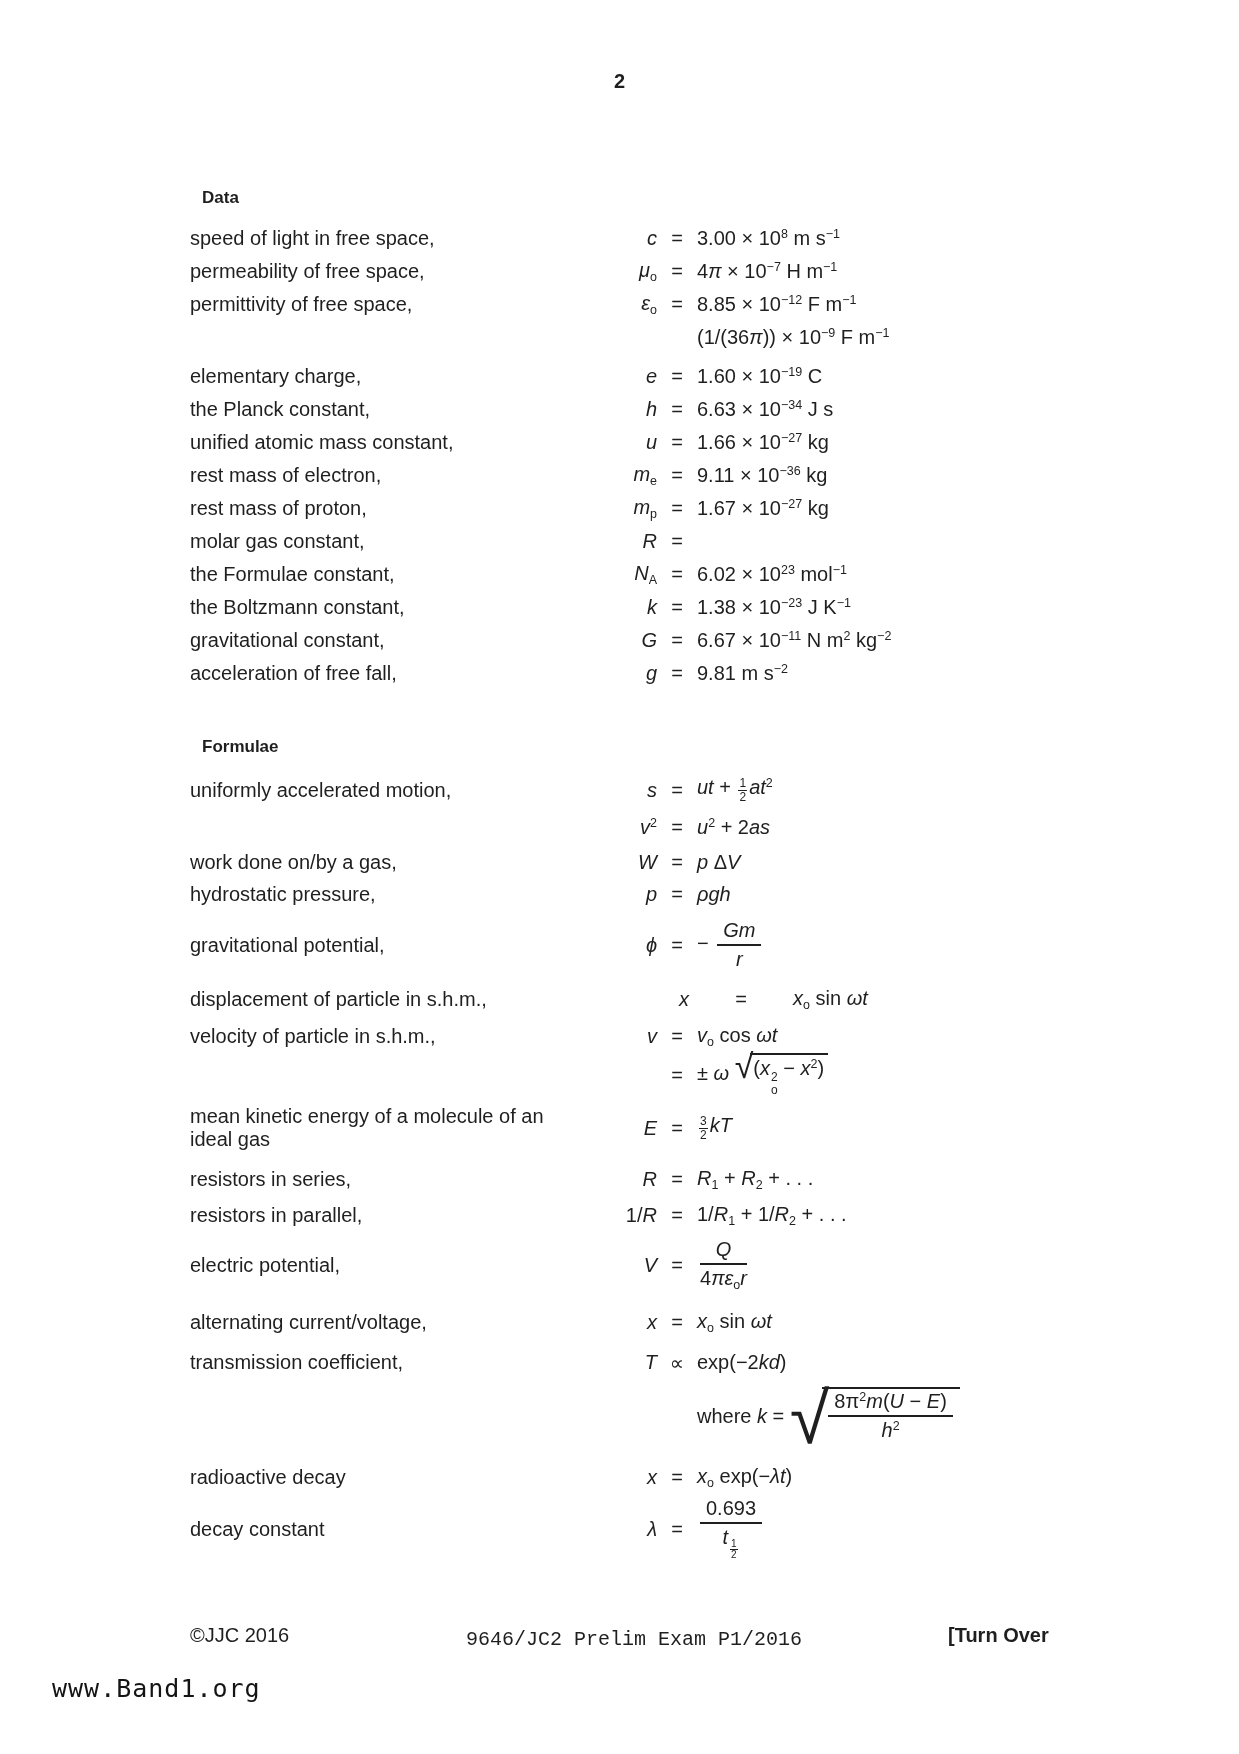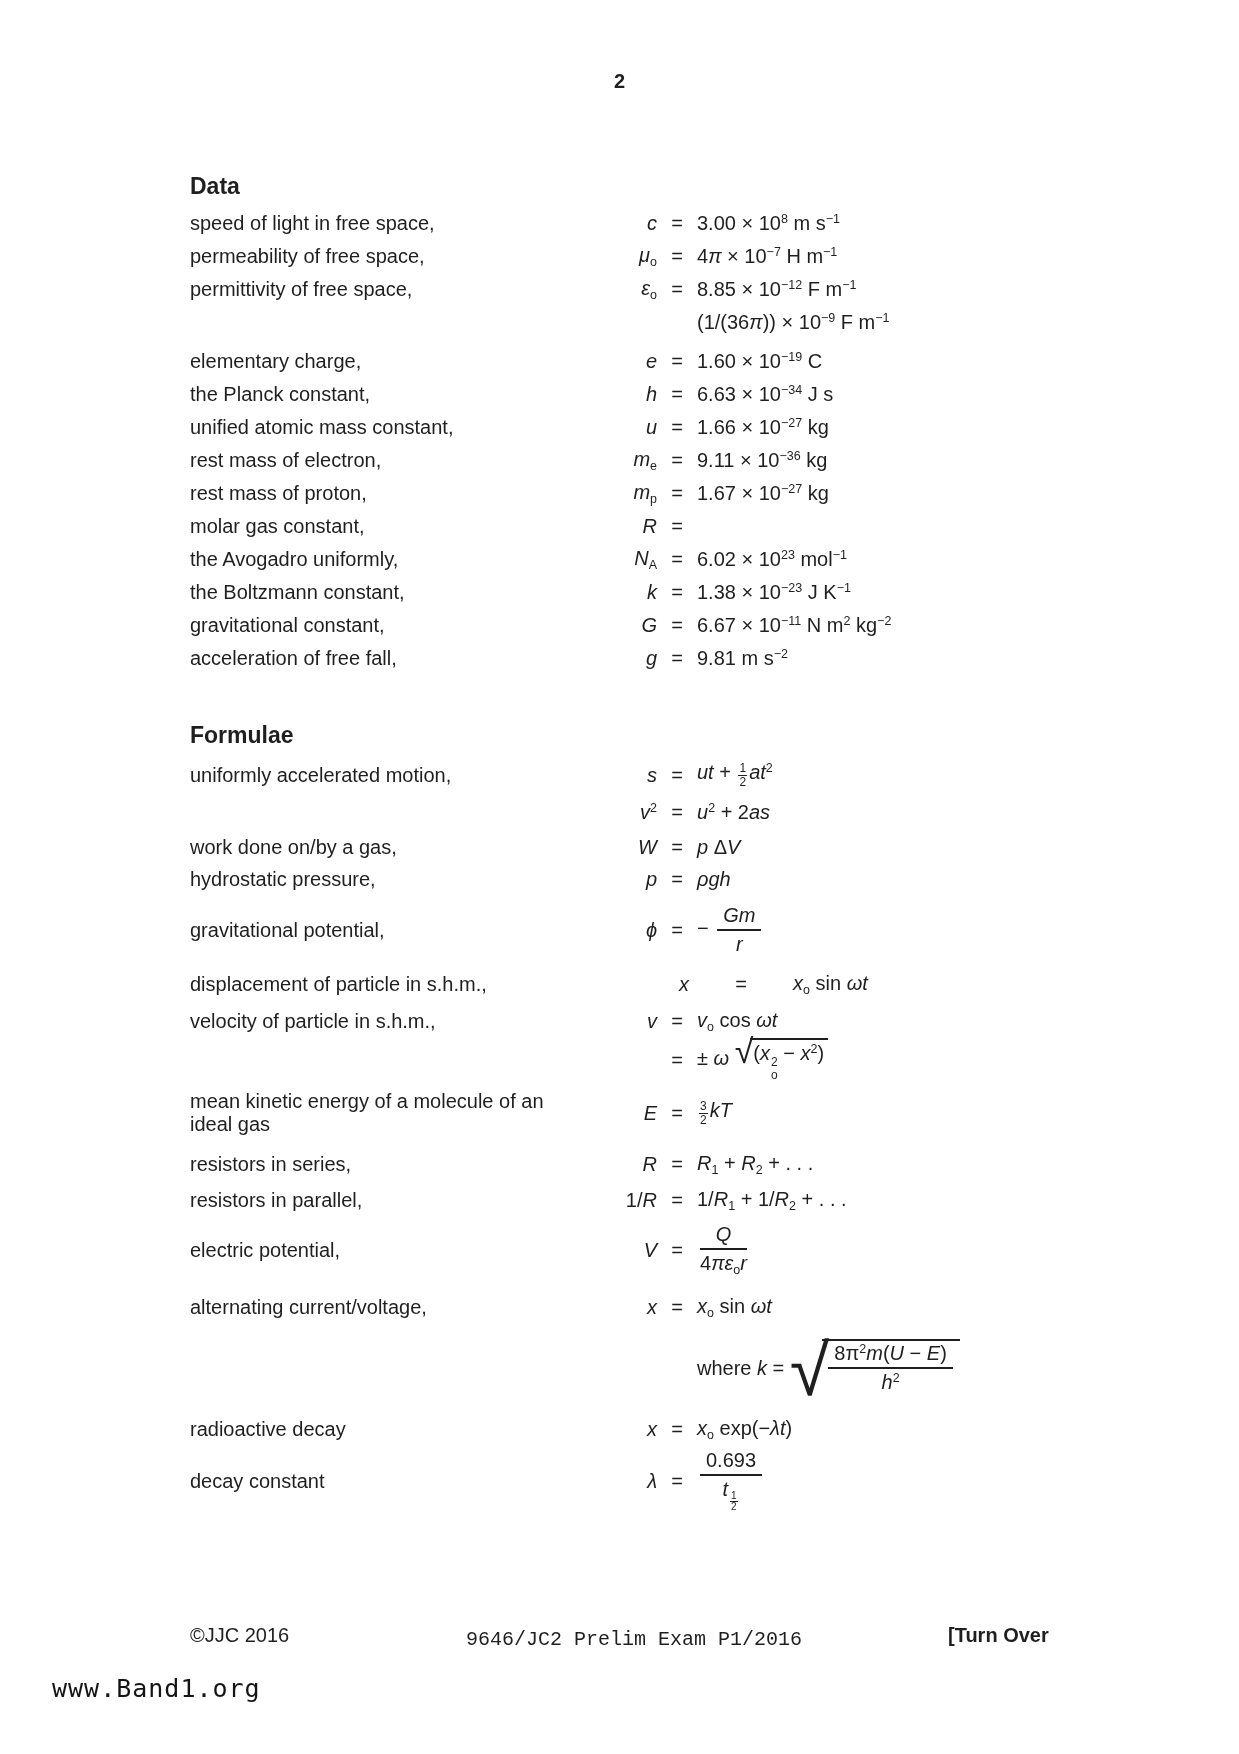--- a/index.html
+++ b/index.html
@@ -8,21 +8,21 @@
     font-family:"Liberation Sans",sans-serif;color:#1f1f1f;font-size:20px;
     overflow:hidden;
   }
   .page-number{
     position:absolute;top:70px;left:0;right:0;text-align:center;
     font-weight:bold;font-size:20px;
   }
   section{position:absolute;left:190px;right:40px;}
   .data-sec{top:174px;}
   .form-sec{top:723px;}
-  section h2{margin:0;font-size:23px;font-weight:bold;line-height:24px;}
+  section h2{margin:12px;font-size:17px;font-weight:bold;line-height:24px;}
   .rows{margin-top:9px;}
   .row{display:flex;align-items:center;height:33px;}
   .lbl{flex:0 0 375px;line-height:23px;}
   .sym{flex:0 0 92px;text-align:right;white-space:nowrap;}
   .eq{flex:0 0 40px;text-align:center;}
   .val{flex:1;white-space:nowrap;}
   i{font-style:italic;}
   sup{font-size:12.5px;vertical-align:7px;}
   sub{font-size:12.5px;vertical-align:-4px;}
   
@@ -127,21 +127,21 @@
     <div class="val">1.67 × 10<sup>−27</sup> kg</div>
   </div>
 
   <div class="row">
     <div class="lbl">molar gas constant,</div>
     <div class="sym"><i>R</i></div>
     <div class="eq">=</div>
   </div>
 
   <div class="row">
-    <div class="lbl">the Avogadro uniformly,</div>
+    <div class="lbl">the Formulae constant,</div>
     <div class="sym"><i>N</i><sub>A</sub></div>
     <div class="eq">=</div>
     <div class="val">6.02 × 10<sup>23</sup> mol<sup>−1</sup></div>
   </div>
 
   <div class="row">
     <div class="lbl">the Boltzmann constant,</div>
     <div class="sym"><i>k</i></div>
     <div class="eq">=</div>
     <div class="val">1.38 × 10<sup>−23</sup> J K<sup>−1</sup></div>
@@ -256,20 +256,26 @@
     <div class="val"><span class="frac"><span class="fr-n"><i>Q</i></span><span class="fr-d">4<i>πε</i><sub>o</sub><i>r</i></span></span></div>
   </div>
 
   <div class="row" style="height: 48px;">
     <div class="lbl">alternating current/voltage,</div>
     <div class="sym"><i>x</i></div>
     <div class="eq">=</div>
     <div class="val"><i>x</i><sub>o</sub> sin <i>ωt</i></div>
   </div>
 
+  <div class="row" style="height: 33px;">
+    <div class="lbl">transmission coefficient,</div>
+    <div class="sym"><i>T</i></div>
+    <div class="eq">∝</div>
+    <div class="val">exp(−2<i>kd</i>)</div>
+  </div>
 
   <div class="row" style="height: 78px;">
     <div class="lbl"></div>
     <div class="sym"></div>
     <div class="eq"></div>
     <div class="val">where  <i>k</i> = <span class="sq tall">
               <span class="rs">√</span>
               <span class="rc"><span class="frac"><span class="fr-n">8π<sup>2</sup><i>m</i>(<i>U</i> − <i>E</i>)</span><span class="fr-d"><i>h</i><sup>2</sup></span></span></span>
             </span></div>
   </div>

